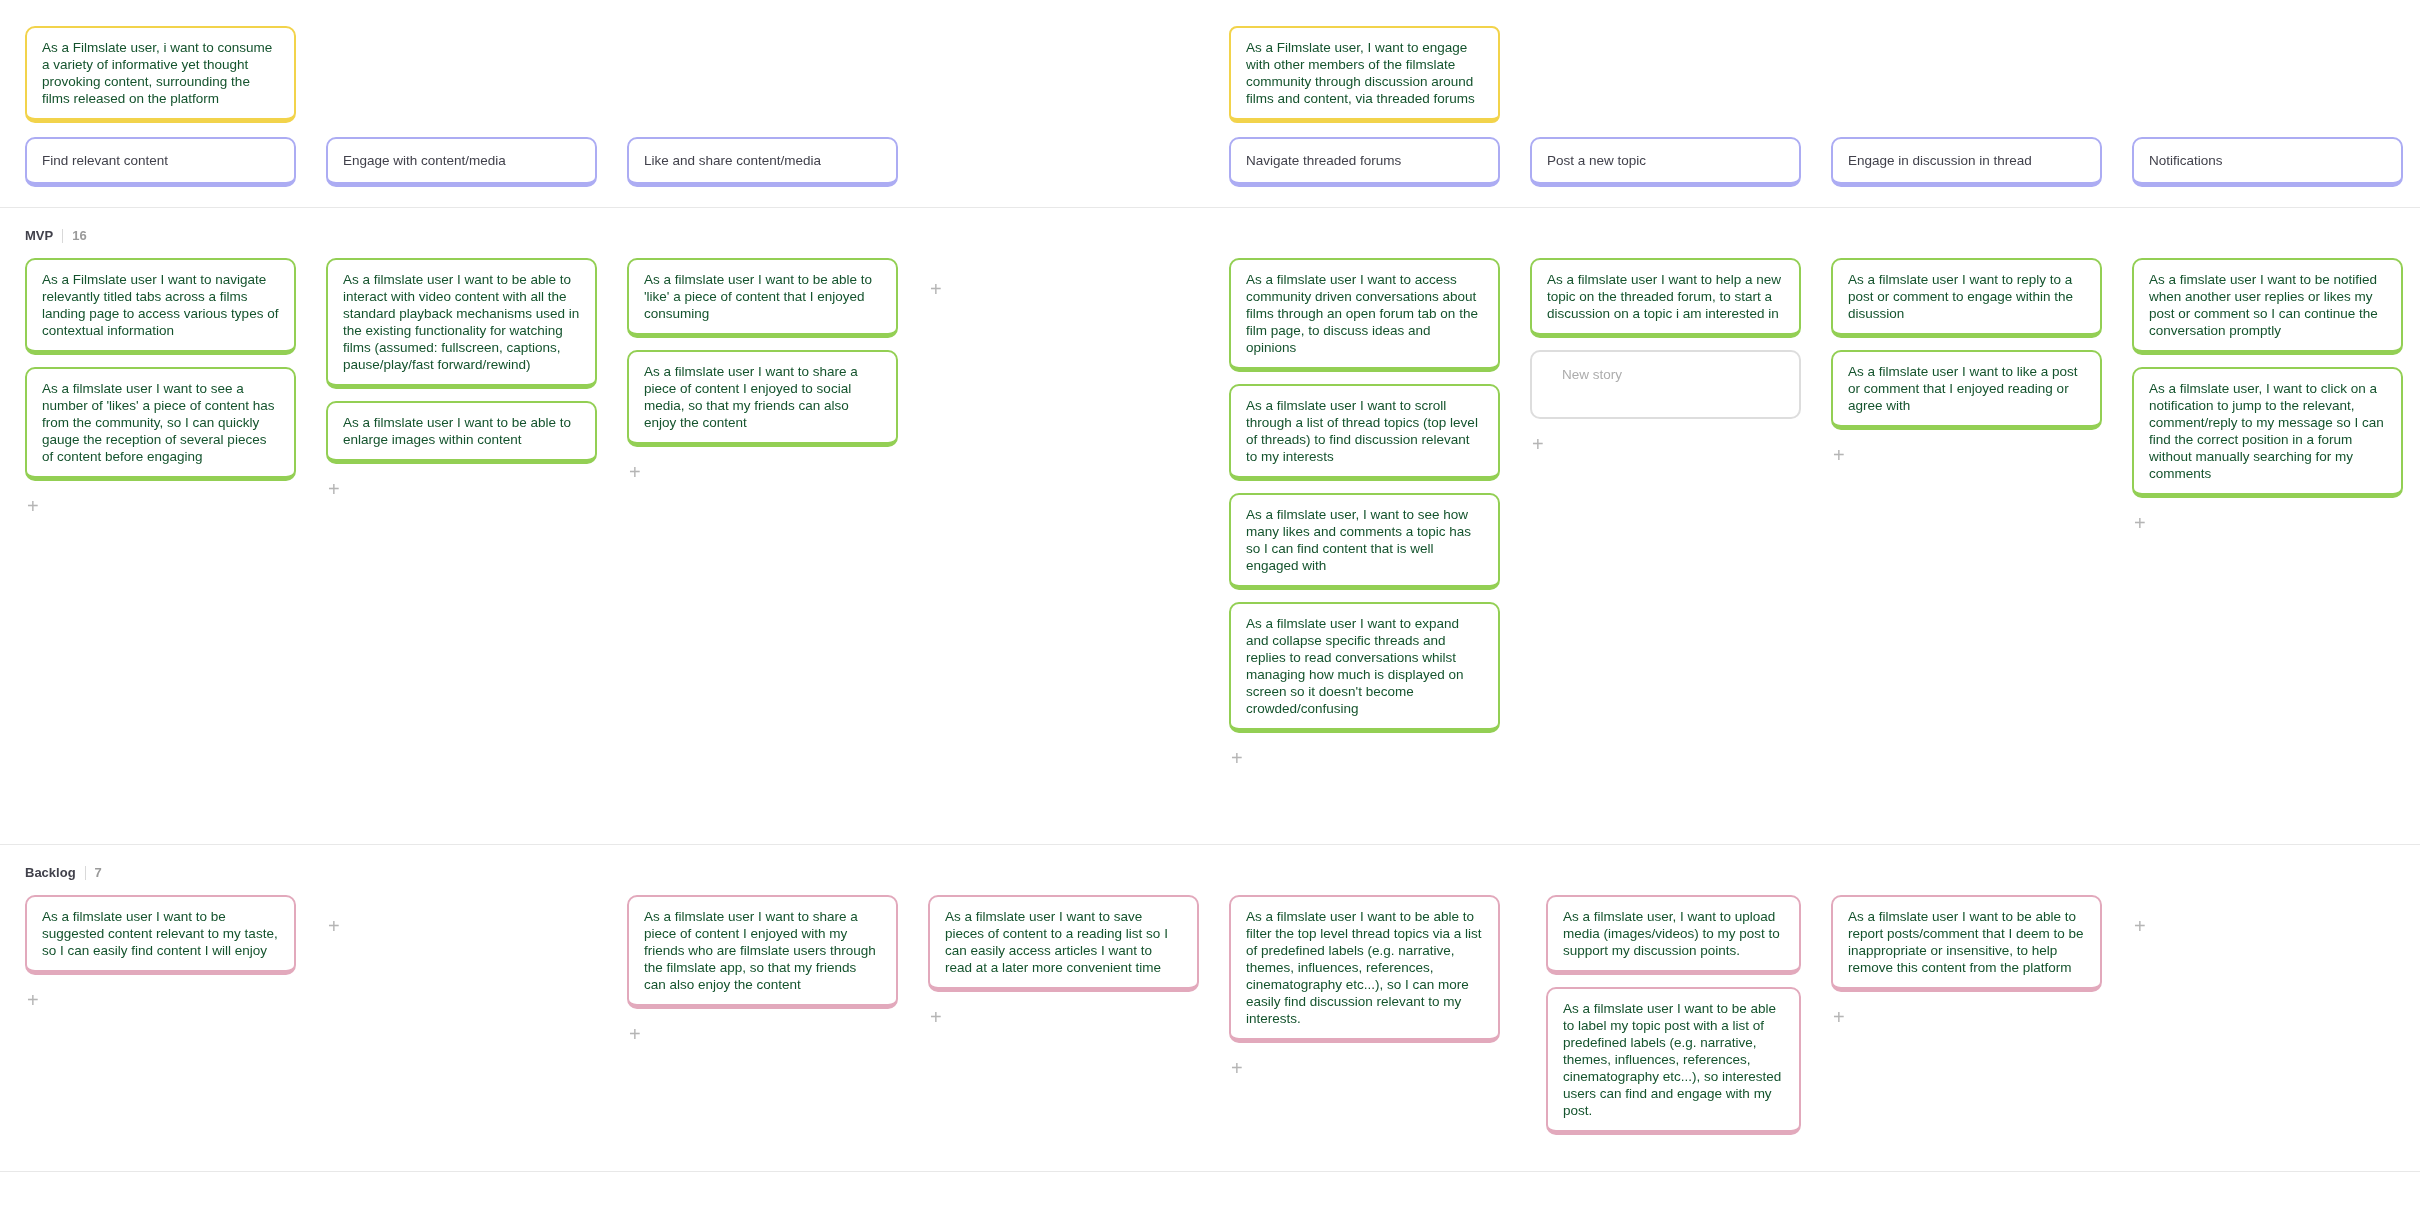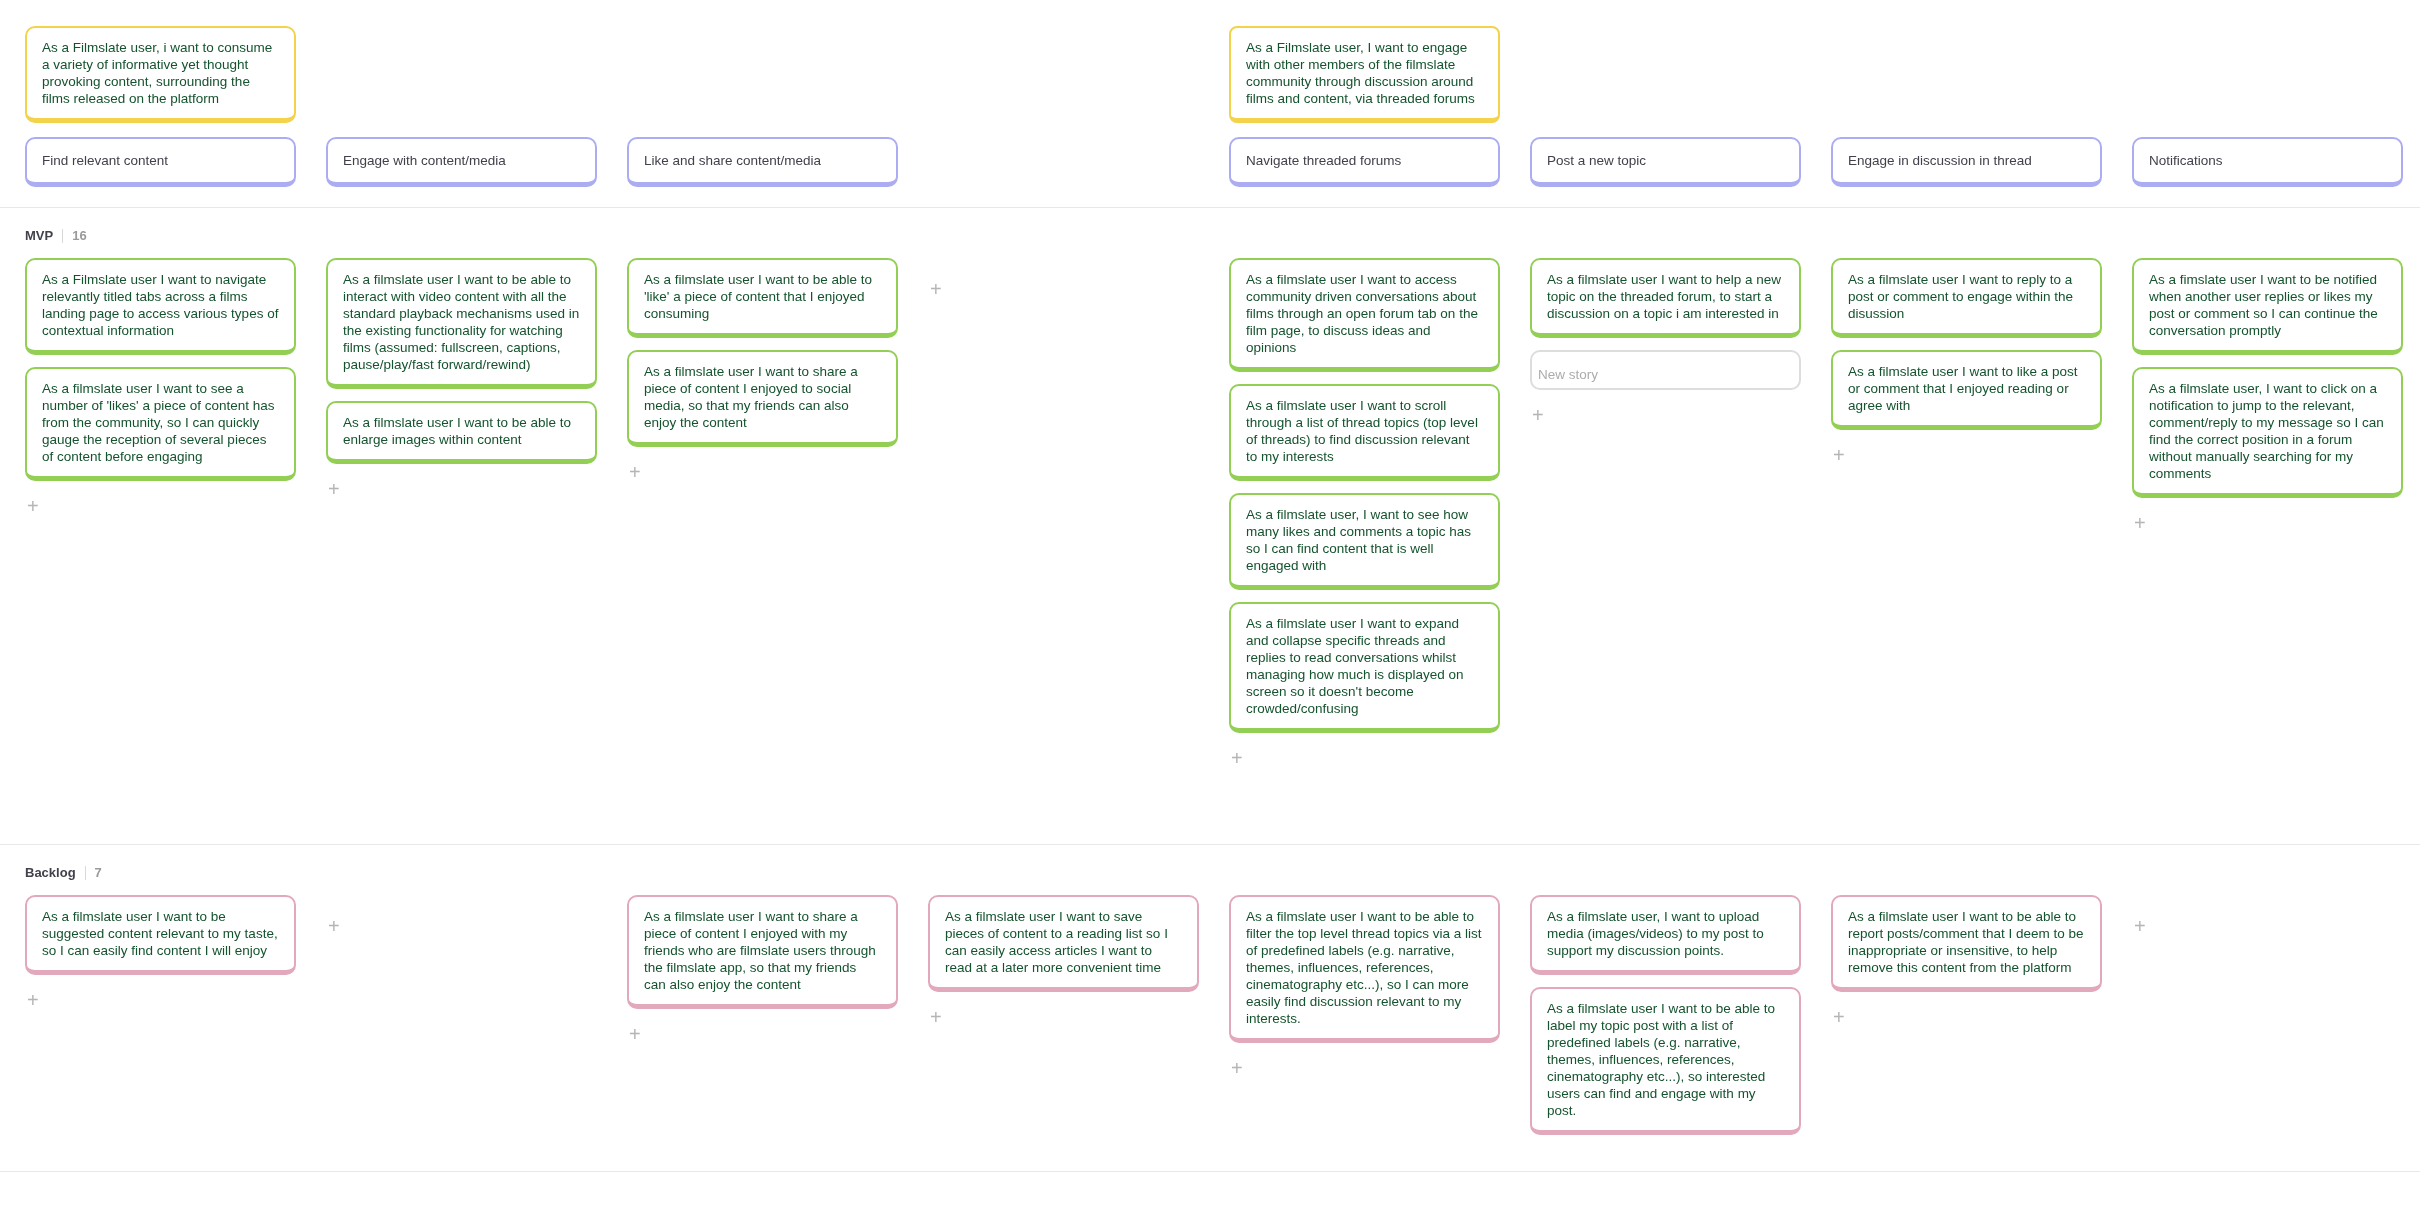--- a/index.html
+++ b/index.html
@@ -19,21 +19,21 @@
   .step-row + .divider{margin-top:20px;}
   .section-header{display:flex;align-items:center;gap:9px;padding:20px 25px 15px 25px;font-weight:bold;}
   .section-name{font-size:13px;color:#41414B;}
   .section-sep{width:1px;height:14px;background:#D9D9D9;display:inline-block;}
   .section-count{font-size:13px;color:#9A9A9A;}
   .col{display:flex;flex-direction:column;gap:12px;align-items:stretch;}
   .cards.mvp{min-height:586px;}
   .cards.backlog{min-height:276px;}
   .plus{color:#B5B5B5;font-size:20px;line-height:18px;padding-left:2px;margin-top:4px;cursor:pointer;width:20px;user-select:none;}
   .plus-top{margin-top:22px;}
-  .new-story{background:#fff;border:2px solid #DDDDDD;border-radius:10px;box-sizing:border-box;height:40px;padding:13px 6px;}
+  .new-story{background:#fff;border:2px solid #DDDDDD;border-radius:10px;box-sizing:border-box;height:69px;padding:13px 30px;}
   .new-story-text{font-size:13.5px;color:#ACACAC;}
 </style>
 </head>
 <body>
 
 <div id="board">
     <div class="grid epic-row">
       <div class="card epic" style="grid-column-start: 1; grid-row-start: 1;">
         <div class="card-text">As a Filmslate user, i want to consume a variety of informative yet thought provoking content, surrounding the films released on the platform</div>
       </div>
@@ -169,21 +169,21 @@
           <div class="card-text">As a filmslate user I want to save pieces of content to a reading list so I can easily access articles I want to read at a later more convenient time</div>
         </div>
         <div class="plus">+</div>
       </div>
       <div class="col" style="grid-column-start: 5; grid-row-start: 1;">
         <div class="card story pink">
           <div class="card-text">As a filmslate user I want to be able to filter the top level thread topics via a list of predefined labels (e.g. narrative, themes, influences, references, cinematography etc...), so I can more easily find discussion relevant to my interests.</div>
         </div>
         <div class="plus">+</div>
       </div>
-      <div class="col" style="grid-column-start: 6; grid-row-start: 1;">
+      <div class="col" style="grid-column-start: 6; grid-row-start: 1; margin-left: 16px;">
         <div class="card story pink">
           <div class="card-text">As a filmslate user, I want to upload media (images/videos) to my post to support my discussion points.</div>
         </div>
         <div class="card story pink">
           <div class="card-text">As a filmslate user I want to be able to label my topic post with a list of predefined labels (e.g. narrative, themes, influences, references, cinematography etc...), so interested users can find and engage with my post.</div>
         </div>
       </div>
       <div class="col" style="grid-column-start: 7; grid-row-start: 1;">
         <div class="card story pink">
           <div class="card-text">As a filmslate user I want to be able to report posts/comment that I deem to be inappropriate or insensitive, to help remove this content from the platform</div>

